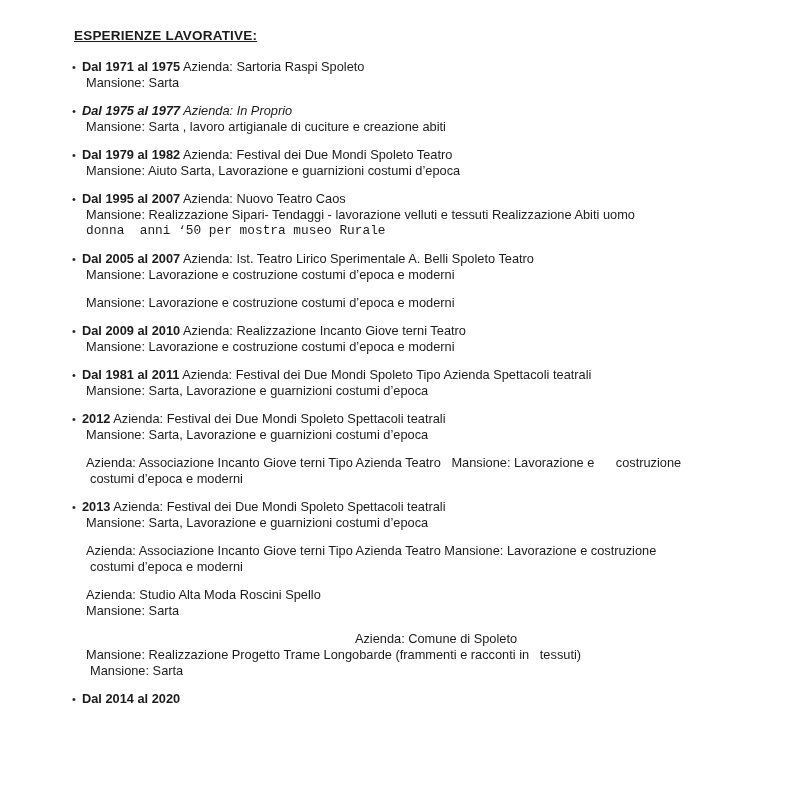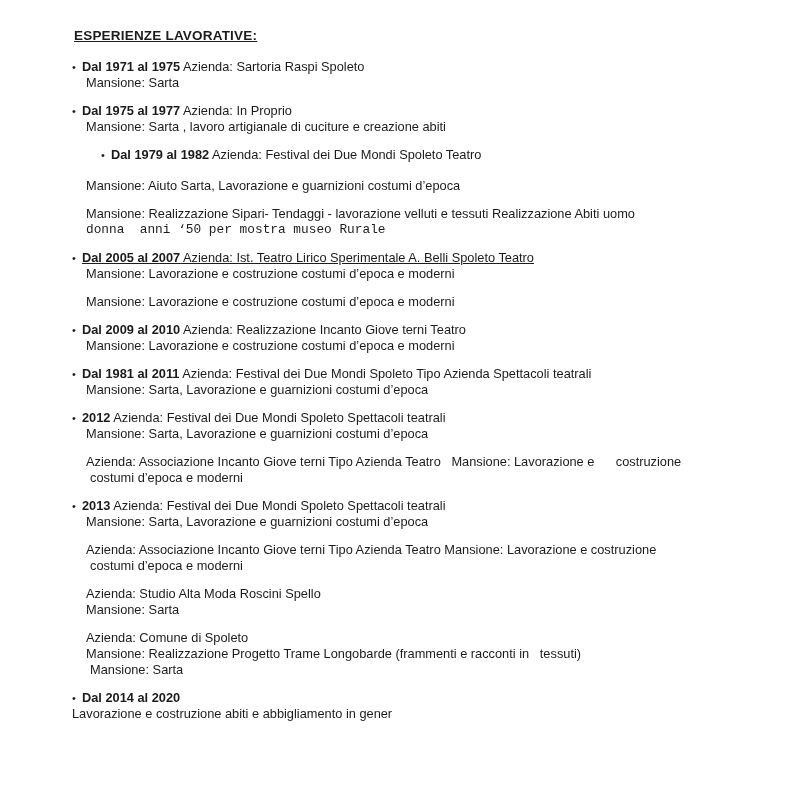--- a/index.html
+++ b/index.html
@@ -46,33 +46,34 @@
 <body>
 
 <div class="page">
   <h1 class="doc-title">ESPERIENZE LAVORATIVE:</h1>
   <div id="entries">
       <div class="entry">
         <div class="line" style="padding-left: 0px;"><span class="bullet">•</span><span class="seg-bold">Dal 1971 al 1975</span><span> Azienda: Sartoria Raspi Spoleto</span></div>
         <div class="line" style="padding-left: 14px;"><span>Mansione: Sarta</span></div>
       </div>
       <div class="entry">
-        <div class="line" style="padding-left: 0px;"><span class="bullet">•</span><span class="seg-bold">Dal 1975 al 1977</span><span> Azienda: In Proprio</span></div>
+        <div class="line" style="padding-left: 0px; font-style: italic;"><span class="bullet">•</span><span class="seg-bold">Dal 1975 al 1977</span><span> Azienda: In Proprio</span></div>
         <div class="line" style="padding-left: 14px;"><span>Mansione: Sarta , lavoro artigianale di cuciture e creazione abiti</span></div>
       </div>
       <div class="entry">
-        <div class="line" style="padding-left: 0px; margin-left: 29px;"><span class="bullet">•</span><span class="seg-bold">Dal 1979 al 1982</span><span> Azienda: Festival dei Due Mondi Spoleto Teatro</span></div>
-        <div class="line" style="padding-left: 14px; margin-top: 15px;"><span>Mansione: Aiuto Sarta, Lavorazione e guarnizioni costumi d’epoca</span></div>
+        <div class="line" style="padding-left: 0px;"><span class="bullet">•</span><span class="seg-bold">Dal 1979 al 1982</span><span> Azienda: Festival dei Due Mondi Spoleto Teatro</span></div>
+        <div class="line" style="padding-left: 14px;"><span>Mansione: Aiuto Sarta, Lavorazione e guarnizioni costumi d’epoca</span></div>
       </div>
       <div class="entry">
+        <div class="line" style="padding-left: 0px;"><span class="bullet">•</span><span class="seg-bold">Dal 1995 al 2007</span><span> Azienda: Nuovo Teatro Caos</span></div>
         <div class="line" style="padding-left: 14px;"><span>Mansione: Realizzazione Sipari- Tendaggi - lavorazione velluti e tessuti Realizzazione Abiti uomo</span></div>
         <div class="line" style="padding-left: 14px; font-family: Liberation Mono, monospace;"><span>donna  anni ‘50 per mostra museo Rurale</span></div>
       </div>
       <div class="entry">
-        <div class="line" style="padding-left: 0px; text-decoration: underline;"><span class="bullet">•</span><span class="seg-bold">Dal 2005 al 2007</span><span> Azienda: Ist. Teatro Lirico Sperimentale A. Belli Spoleto Teatro</span></div>
+        <div class="line" style="padding-left: 0px;"><span class="bullet">•</span><span class="seg-bold">Dal 2005 al 2007</span><span> Azienda: Ist. Teatro Lirico Sperimentale A. Belli Spoleto Teatro</span></div>
         <div class="line" style="padding-left: 14px;"><span>Mansione: Lavorazione e costruzione costumi d’epoca e moderni</span></div>
       </div>
       <div class="entry">
         <div class="line" style="padding-left: 14px;"><span>Mansione: Lavorazione e costruzione costumi d’epoca e moderni</span></div>
       </div>
       <div class="entry">
         <div class="line" style="padding-left: 0px;"><span class="bullet">•</span><span class="seg-bold">Dal 2009 al 2010</span><span> Azienda: Realizzazione Incanto Giove terni Teatro</span></div>
         <div class="line" style="padding-left: 14px;"><span>Mansione: Lavorazione e costruzione costumi d’epoca e moderni</span></div>
       </div>
       <div class="entry">
@@ -93,22 +94,21 @@
       </div>
       <div class="entry">
         <div class="line" style="padding-left: 14px;"><span>Azienda: Associazione Incanto Giove terni Tipo Azienda Teatro Mansione: Lavorazione e costruzione</span></div>
         <div class="line" style="padding-left: 18px;"><span>costumi d’epoca e moderni</span></div>
       </div>
       <div class="entry">
         <div class="line" style="padding-left: 14px;"><span>Azienda: Studio Alta Moda Roscini Spello</span></div>
         <div class="line" style="padding-left: 14px;"><span>Mansione: Sarta</span></div>
       </div>
       <div class="entry">
-        <div class="line" style="padding-left: 14px;"><span>Azienda: Comune di Spoleto</span></div>
+        <div class="line" style="padding-left: 14px; text-align: center;"><span>Azienda: Comune di Spoleto</span></div>
         <div class="line" style="padding-left: 14px;"><span>Mansione: Realizzazione Progetto Trame Longobarde (frammenti e racconti in   tessuti)</span></div>
         <div class="line" style="padding-left: 18px;"><span>Mansione: Sarta</span></div>
       </div>
       <div class="entry">
         <div class="line" style="padding-left: 0px;"><span class="bullet">•</span><span class="seg-bold">Dal 2014 al 2020</span></div>
-        <div class="line" style="padding-left: 0px;"><span>Lavorazione e costruzione abiti e abbigliamento in gener</span></div>
       </div>
     </div>
 </div>
 
 </body></html>

